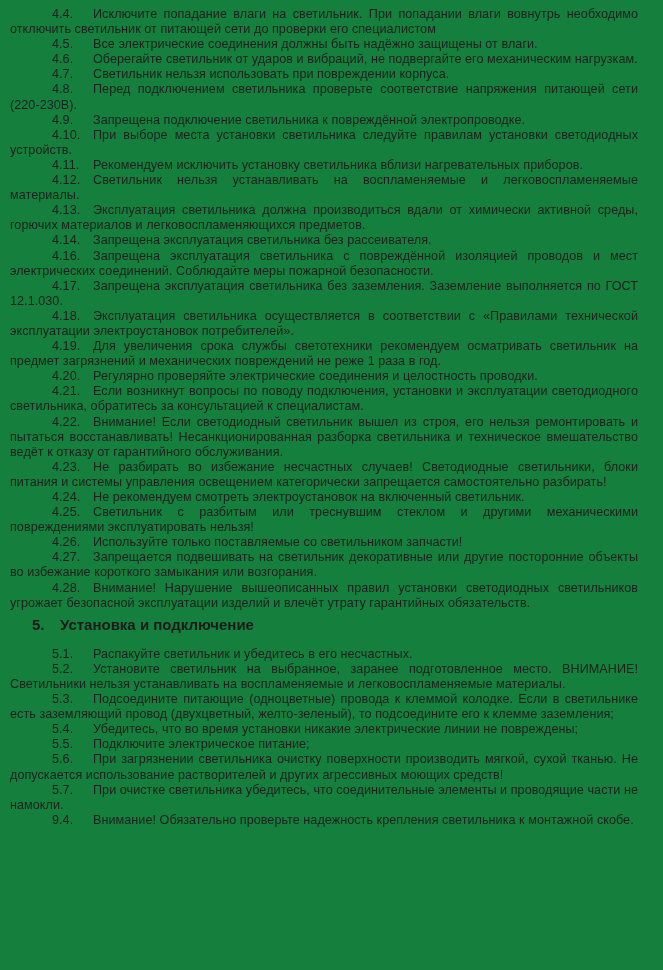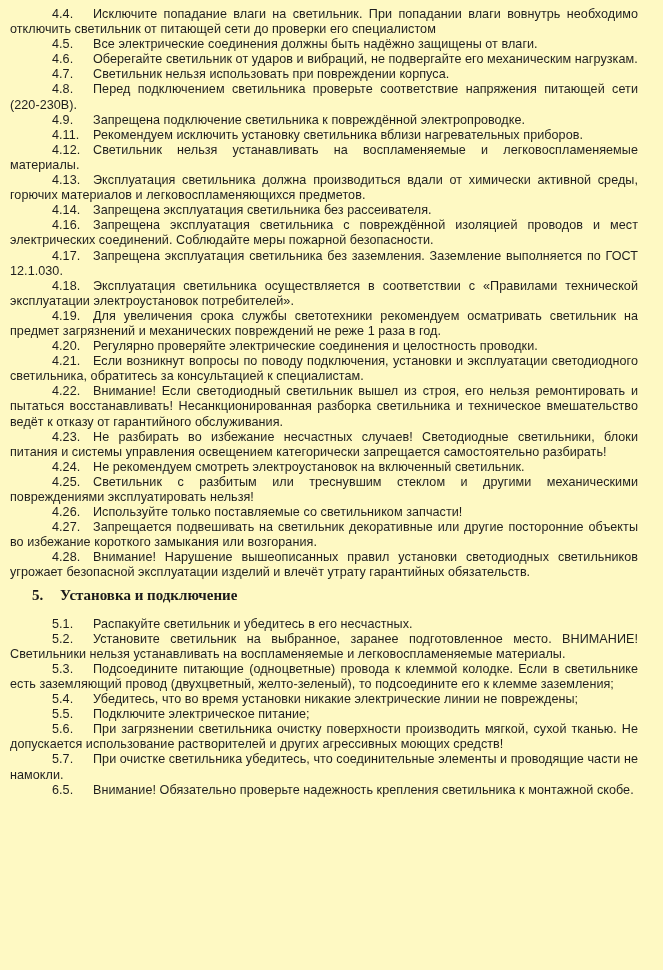--- a/index.html
+++ b/index.html
@@ -13,42 +13,41 @@
     overflow: hidden;
     font-family: "Liberation Sans", sans-serif;
     color: #1e1e1e;
     -webkit-font-smoothing: antialiased;
   }
   .page {
     box-sizing: border-box;
     width: 663px;
     height: 970px;
     padding: 7px 25px 0 10px;
-    background: #fef9c3;
+    background: #15803d;
   }
   .para {
     margin: 0;
     font-size: 12.6px;
     line-height: 15.1px;
     text-align: justify;
     letter-spacing: 0.05px;
   }
   .para .num {
     display: inline-block;
     margin-left: 42px;
     width: 41px;
     white-space: nowrap;
   }
   .section-heading {
     margin: 4px 0 12px 22px;
     font-size: 15px;
     font-weight: bold;
     line-height: 20px;
     color: #1a1a1a;
-    font-family: Liberation Serif, serif;
   }
   .section-heading .h-num {
     display: inline-block;
     width: 28px;
   }
   .sect5-body {
     margin-top: 12px;
   }
 </style>
 </head>
@@ -56,20 +55,21 @@
 
 <main class="page">
 
   <section>
     <p class="para"><span class="num">4.4.</span><span>Исключите попадание влаги на светильник. При попадании влаги вовнутрь необходимо отключить светильник от питающей сети до проверки его специалистом</span></p>
     <p class="para"><span class="num">4.5.</span><span>Все электрические соединения должны быть надёжно защищены от влаги.</span></p>
     <p class="para"><span class="num">4.6.</span><span>Оберегайте светильник от ударов и вибраций, не подвергайте его механическим нагрузкам.</span></p>
     <p class="para"><span class="num">4.7.</span><span>Светильник нельзя использовать при повреждении корпуса.</span></p>
     <p class="para"><span class="num">4.8.</span><span>Перед подключением светильника проверьте соответствие напряжения питающей сети (220-230В).</span></p>
     <p class="para"><span class="num">4.9.</span><span>Запрещена подключение светильника к повреждённой электропроводке.</span></p>
+    <p class="para"><span class="num">4.10.</span><span>При выборе места установки светильника следуйте правилам установки светодиодных устройств.</span></p>
     <p class="para"><span class="num">4.11.</span><span>Рекомендуем исключить установку светильника вблизи нагревательных приборов.</span></p>
     <p class="para"><span class="num">4.12.</span><span>Светильник нельзя устанавливать на воспламеняемые и легковоспламеняемые материалы.</span></p>
     <p class="para"><span class="num">4.13.</span><span>Эксплуатация светильника должна производиться вдали от химически активной среды, горючих материалов и легковоспламеняющихся предметов.</span></p>
     <p class="para"><span class="num">4.14.</span><span>Запрещена эксплуатация светильника без рассеивателя.</span></p>
     <p class="para"><span class="num">4.16.</span><span>Запрещена эксплуатация светильника с повреждённой изоляцией проводов и мест электрических соединений. Соблюдайте меры пожарной безопасности.</span></p>
     <p class="para"><span class="num">4.17.</span><span>Запрещена эксплуатация светильника без заземления. Заземление выполняется по ГОСТ 12.1.030.</span></p>
     <p class="para"><span class="num">4.18.</span><span>Эксплуатация светильника осуществляется в соответствии с «Правилами технической эксплуатации электроустановок потребителей».</span></p>
     <p class="para"><span class="num">4.19.</span><span>Для увеличения срока службы светотехники рекомендуем осматривать светильник на предмет загрязнений и механических повреждений не реже 1 раза в год.</span></p>
     <p class="para"><span class="num">4.20.</span><span>Регулярно проверяйте электрические соединения и целостность проводки.</span></p>
     <p class="para"><span class="num">4.21.</span><span>Если возникнут вопросы по поводу подключения, установки и эксплуатации светодиодного светильника, обратитесь за консультацией к специалистам.</span></p>
@@ -85,16 +85,16 @@
   <h2 class="section-heading"><span class="h-num">5.</span><span>Установка и подключение</span></h2>
 
   <section class="sect5-body">
     <p class="para"><span class="num">5.1.</span><span>Распакуйте светильник и убедитесь в его несчастных.</span></p>
     <p class="para"><span class="num">5.2.</span><span>Установите светильник на выбранное, заранее подготовленное место. ВНИМАНИЕ! Светильники нельзя устанавливать на воспламеняемые и легковоспламеняемые материалы.</span></p>
     <p class="para"><span class="num">5.3.</span><span>Подсоедините питающие (одноцветные) провода к клеммой колодке. Если в светильнике есть заземляющий провод (двухцветный, желто-зеленый), то подсоедините его к клемме заземления;</span></p>
     <p class="para"><span class="num">5.4.</span><span>Убедитесь, что во время установки никакие электрические линии не повреждены;</span></p>
     <p class="para"><span class="num">5.5.</span><span>Подключите электрическое питание;</span></p>
     <p class="para"><span class="num">5.6.</span><span>При загрязнении светильника очистку поверхности производить мягкой, сухой тканью. Не допускается использование растворителей и других агрессивных моющих средств!</span></p>
     <p class="para"><span class="num">5.7.</span><span>При очистке светильника убедитесь, что соединительные элементы и проводящие части не намокли.</span></p>
-    <p class="para"><span class="num">6.5.</span><span>Внимание! Обязательно проверьте надежность крепления светильника к монтажной скобе.</span></p>
+    <p class="para"><span class="num">9.4.</span><span>Внимание! Обязательно проверьте надежность крепления светильника к монтажной скобе.</span></p>
   </section>
 
 </main>
 
 </body></html>

